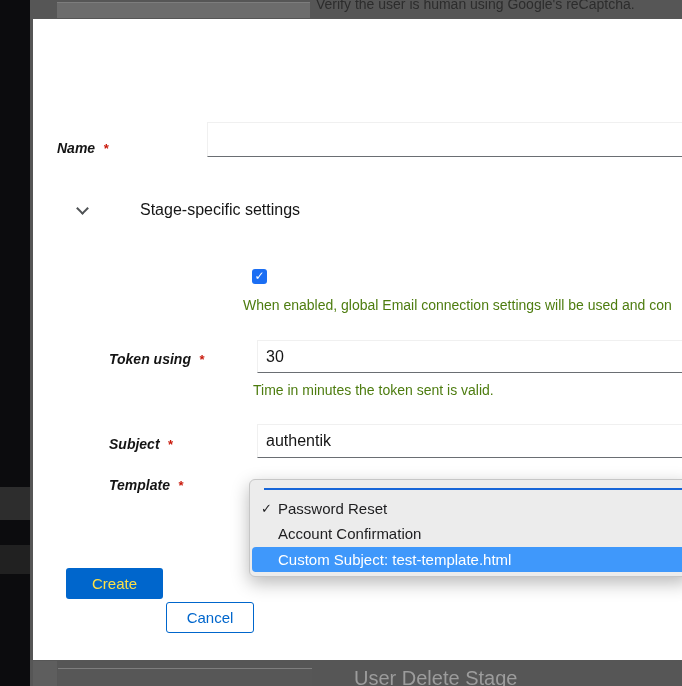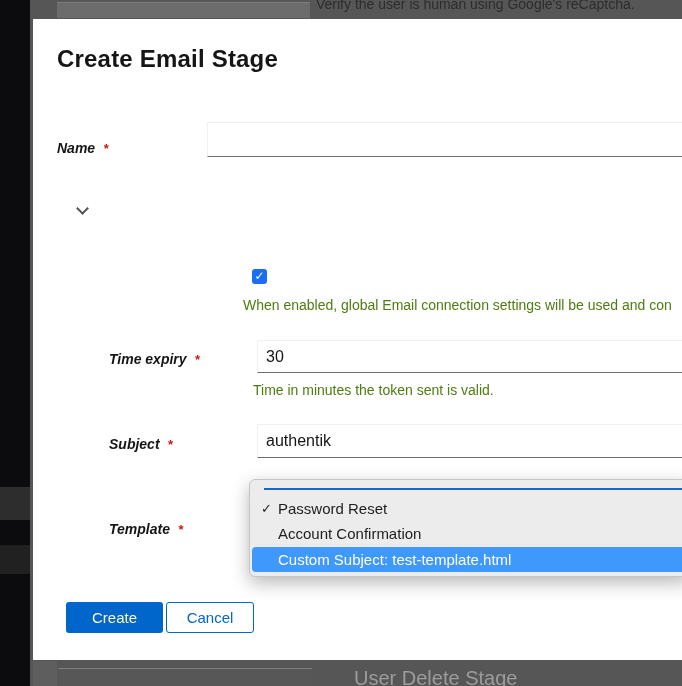--- a/index.html
+++ b/index.html
@@ -64,21 +64,21 @@
   .use-global-label { left:241px; top:249px; font-size:16px; color:#151515; white-space:nowrap; }
   .help-global { left:210px; top:278px; }
 
   .token-label   { left:76px;  top:332px; }
   .token-input   { left:224px; top:321px; width:428px; height:33px; }
   .token-help    { left:220px; top:363px;text-align:center; }
 
   .subject-label { left:76px;  top:417px; }
   .subject-input { left:224px; top:405px; width:428px; height:34px; }
 
-  .template-label { left:76px; top:502px; }
+  .template-label { left:76px; top:458px; }
 
   
   .popup {
     left:216px; top:460px; width:441px; height:98px;
     background:#ececec;
     border:1px solid #c6c6c6; border-radius:6px;
     box-shadow:0 6px 18px rgba(0,0,0,.28);
     z-index:3;
   }
   .popup-focusline { position:absolute; left:14px; top:8px; right:-1px; height:2px; background:#1665d8; }
@@ -87,51 +87,51 @@
   .opt .tick { position:absolute; left:9px; top:0; font-size:13px; color:#1d1d1f; }
   .opt1 { top:16px; }
   .opt2 { top:41px; }
   .opt3 { top:67px; height:25px; line-height:25px; background:#3f98fb; color:#fff; border-radius:4px; }
 
   .btn {
     font-family:"Liberation Sans","DejaVu Sans",sans-serif;
     font-size:15px; border-radius:3px; cursor:pointer;
     display:flex; align-items:center; justify-content:center;
   }
-  .btn-create { left:33px;  top:583px; width:97px;  height:31px; background:#0066cc; color:#fef9c3; border:none; }
+  .btn-create { left:33px;  top:549px; width:97px;  height:31px; background:#0066cc; color:#fde047; border:none; }
   .btn-cancel { left:133px; top:583px; width:88px; height:31px; background:#fff; color:#0066cc; border:1px solid #0066cc; }
 </style>
 </head>
 <body>
 
 <div class="abs sidebar">
   <div class="patch1"></div>
   <div class="patch2"></div>
 </div>
 <div class="abs bg-top-cell"></div>
 <div class="abs bg-top-text">Verify the user is human using Google's reCaptcha.</div>
 <div class="abs bg-bottom-leftcell"></div>
 <div class="abs bg-bottom-cell"></div>
 <div class="abs bg-bottom-text">User Delete Stage</div>
 
 <div class="abs modal">
 
-  <div class="abs modal-title">Create Email Stage</div>
 
   <div class="abs field-label name-label"><span>Name</span><span class="req">*</span></div>
   <input class="abs pf-input name-input" value="" style="">
 
   <div class="abs group-toggle">
     <span class="chevron"></span>
+    <span class="group-label">Stage-specific settings</span>
   </div>
 
   <div class="abs checkbox">✓</div>
   <div class="abs helper help-global">When enabled, global Email connection settings will be used and con</div>
 
-  <div class="abs field-label token-label"><span>Time expiry</span><span class="req">*</span></div>
+  <div class="abs field-label token-label"><span>Token using</span><span class="req">*</span></div>
   <input class="abs pf-input token-input" value="30" style="">
   <div class="abs helper token-help">Time in minutes the token sent is valid.</div>
 
   <div class="abs field-label subject-label"><span>Subject</span><span class="req">*</span></div>
   <input class="abs pf-input subject-input" value="authentik" style="">
 
   <div class="abs field-label template-label"><span>Template</span><span class="req">*</span></div>
 
   <div class="abs popup">
     <div class="popup-focusline"></div>

